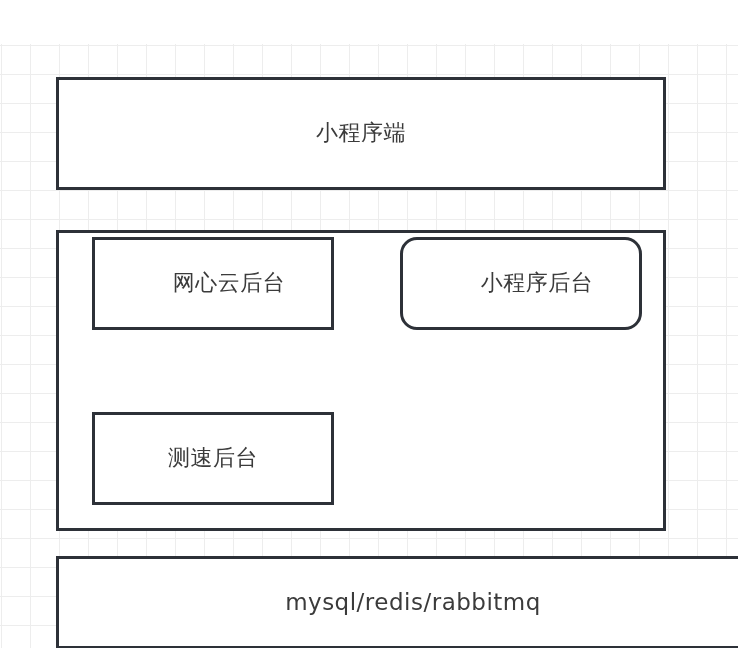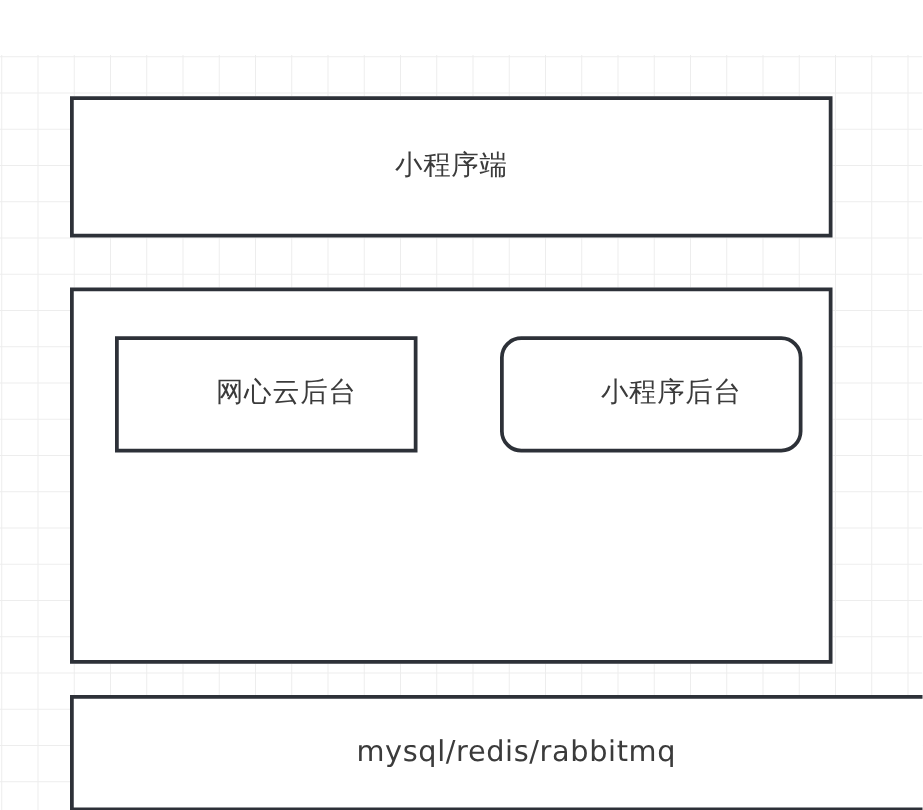--- a/index.html
+++ b/index.html
@@ -77,21 +77,21 @@
     border: 3px solid #2d3138;
     display: flex;
     align-items: center;
     justify-content: center;
     width: 242px;
     height: 93px;
   }
 
   .col-left  { left: 33px; }
   .col-right { left: 341px; border-radius: 17px; }
-  .row-top    { top: 36px; padding-left: 32px; }
+  .row-top    { top: 4px; padding-left: 32px; }
   .row-bottom { top: 179px; }
 
   
   .tier-storage {
     left: 56px;
     top: 512px;
     width: 714px;
     height: 93px;
   }
 
@@ -113,20 +113,23 @@
   <div class="node tier-services">
 
     <div class="service-box col-left row-top">
       <span class="node-label">网心云后台</span>
     </div>
 
     <div class="service-box col-right row-top">
       <span class="node-label">小程序后台</span>
     </div>
 
+    <div class="service-box col-left row-bottom">
+      <span class="node-label">测速后台</span>
+    </div>
 
 
   </div>
 
   <div class="node tier-storage">
     <span class="node-label storage-label">mysql/redis/rabbitmq</span>
   </div>
 
 </div>
 

